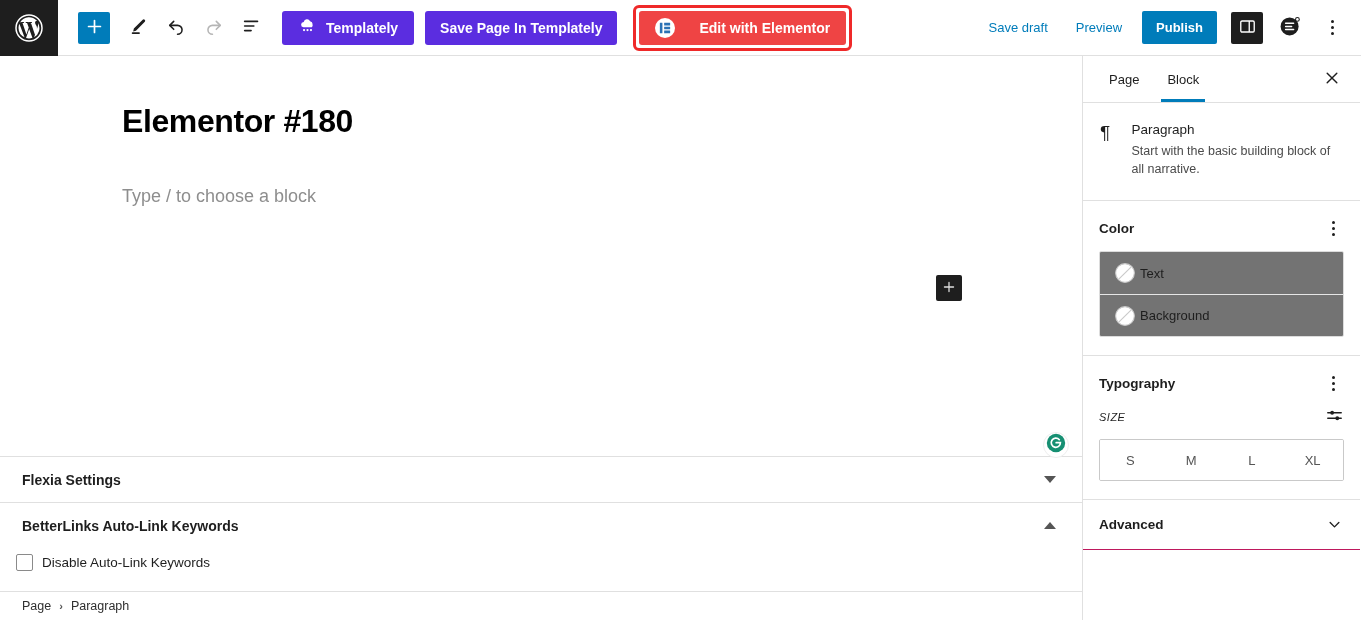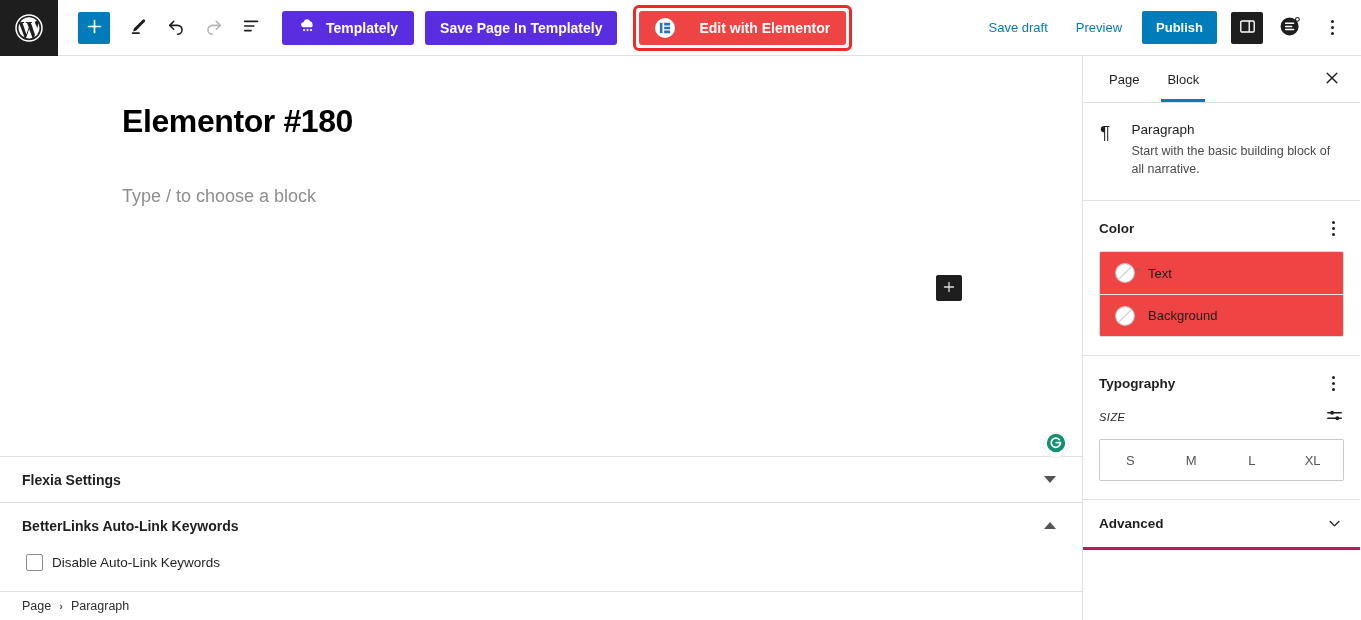--- a/index.html
+++ b/index.html
@@ -159,21 +159,21 @@
     padding: 0 22px 0 22px; cursor: pointer;
   }
   .mb-title { font-size: 14px; font-weight: 700; color: #1e1e1e; }
   .mb-toggle {
     margin-left: auto; width: 20px; height: 20px;
     display: flex; align-items: center; justify-content: center;
     background: none; border: none; cursor: pointer;
   }
   .tri-down { width:0;height:0;border-left:6px solid transparent;border-right:6px solid transparent;border-top:7px solid #555; }
   .tri-up   { width:0;height:0;border-left:6px solid transparent;border-right:6px solid transparent;border-bottom:7px solid #555; }
-  .mb-body { padding: 6px 22px 20px 26px; }
+  .mb-body { padding: 6px 22px 20px 16px; }
   .chk-row { display: flex; align-items: center; gap: 9px; }
   .chk-box {
     width: 17px; height: 17px; border: 1px solid #8a8a8a;
     border-radius: 2px; background: #fff; cursor: pointer;
   }
   .chk-label { font-size: 13.5px; color: #1e1e1e; cursor: pointer; }
 
   
   .breadcrumb-bar {
     height: 29px; min-height: 29px;
@@ -223,22 +223,22 @@
   .sec-title { font-size: 13.5px; font-weight: 700; color: #1e1e1e; }
   .sec-kebab {
     margin-left: auto; width: 22px; height: 24px; border: none; background: none;
     cursor: pointer; display: flex; flex-direction: column;
     align-items: center; justify-content: center; gap: 3px;
   }
   .sec-kebab i { width: 3px; height: 3px; background: #1e1e1e; border-radius: 50%; display:block; }
 
   .color-list { border: 1px solid #dcdcdc; border-radius: 2px; overflow: hidden; }
   .color-row {
-    height: 42px; display: flex; align-items: center; gap: 12px;
-    padding: 0 14px; cursor: pointer; background: #ef4444;
+    height: 42px; display: flex; align-items: center; gap: 4px;
+    padding: 0 14px; cursor: pointer; background: #737373;
   }
   .color-row + .color-row { border-top: 1px solid #e6e6e6; }
   .swatch { width: 22px; height: 22px; border-radius: 50%; }
   .color-name { font-size: 13px; color: #1e1e1e; }
 
   .size-label-row { display: flex; align-items: center; height: 22px; margin-bottom: 11px; }
   .size-label { font-size: 11px; letter-spacing: 0.5px; color: #1e1e1e; font-weight: 400; font-style: italic; }
   .size-adv-btn { margin-left: auto; background: none; border: none; cursor: pointer; display:flex; align-items:center; }
 
   .size-group {
@@ -246,21 +246,21 @@
     height: 42px;
   }
   .size-btn {
     flex: 1; background: #fff; border: none; cursor: pointer;
     font-size: 13px; color: #555;
     font-family: "Liberation Sans", sans-serif;
   }
 
   .advanced-row {
     display: flex; align-items: center; height: 50px;
-    padding: 0 16px; cursor: pointer; border-bottom: 3px solid #be185d;
+    padding: 0 16px; cursor: pointer; border-bottom: 1px solid #be185d;
   }
   .adv-title { font-size: 13.5px; font-weight: 700; color: #1e1e1e; }
   .adv-chev { margin-left: auto; color: #1e1e1e; display: flex; }
 </style>
 </head>
 <body>
 
 <div id="app">
 
   <div class="toolbar">

